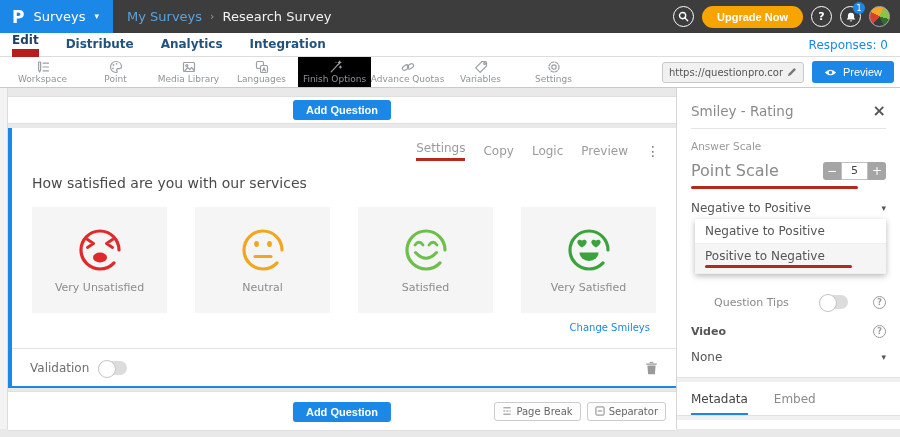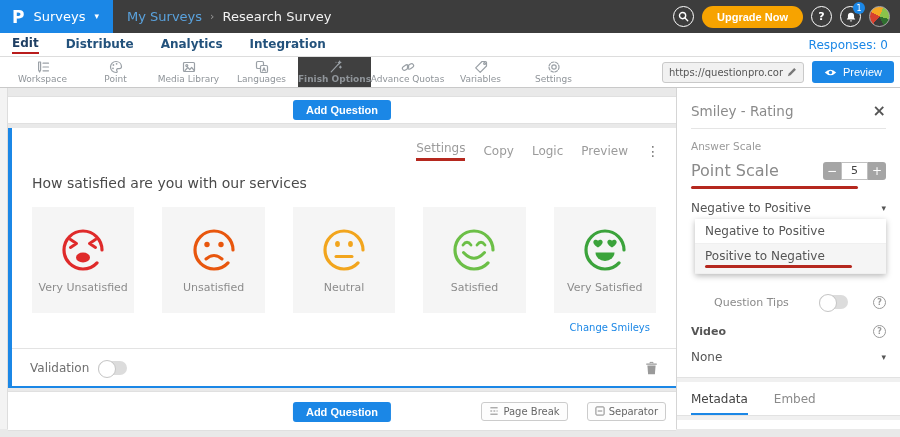--- a/index.html
+++ b/index.html
@@ -19,27 +19,27 @@
   .hdr-right { margin-left:auto; display:flex; align-items:center; gap:8px; padding-right:10px; }
   .hicon { width:21px; height:21px; border:1.5px solid #fff; border-radius:50%; display:flex; align-items:center; justify-content:center; cursor:pointer; font-size:11px; font-weight:bold; }
   .upgrade { background:#f7a300; color:#fff; font-size:11px; font-weight:bold; border:none; border-radius:12px; padding:5px 15px; cursor:pointer; }
   .bell-wrap { position:relative; }
   .badge { position:absolute; top:-4px; right:-4px; background:#1b87e6; color:#fff; font-size:8px; width:12px; height:12px; border-radius:50%; display:flex; align-items:center; justify-content:center; }
   .avatar { width:21px; height:21px; border-radius:50%; border:1.5px solid #aaa; background:conic-gradient(from 220deg,#d6402f 0 22%,#f5a623 22% 45%,#8bc34a 45% 68%,#2f6f2f 68% 82%,#3a3a3a 82% 100%); cursor:pointer; }
 
   
   .nav { height:24px; background:#fff; display:flex; align-items:center; gap:27px; padding:0 12px; border-bottom:1px solid #ddd; }
   .nav-tab { font-size:12px; font-weight:bold; color:#23527c; cursor:pointer; padding-bottom:2px; }
-  .nav-tab.active { color:#1f3f63; border-bottom:2px solid #b91c1c; }
+  .nav-tab.active { color:#1f3f63; border-bottom:8px solid #b91c1c; }
   .responses { margin-left:auto; color:#1b87e6; font-size:12px; }
 
   
   .toolbar { height:31px; background:#fff; border-bottom:1px solid #c9c9c9; display:flex; align-items:stretch; padding-left:6px; }
   .titem { width:73px; display:flex; flex-direction:column; align-items:center; justify-content:center; gap:1px; cursor:pointer; }
-  .titem.active { background:#404040;font-weight:bold; }
+  .titem.active { background:#000000; }
   .titem .lab { font-size:9px; color:#8f9499; white-space:nowrap; }
   .ticon { height:13px; display:flex; align-items:center; }
   .ticon svg { stroke:#9aa0a6; fill:none; stroke-width:1.2; stroke-linecap:round; stroke-linejoin:round; }
   .tb-right { margin-left:auto; display:flex; align-items:center; gap:8px; padding-right:6px; }
   .url-box { width:142px; height:21px; background:#f1f1f1; border:1px solid #c9c9c9; border-radius:3px; display:flex; align-items:center; padding:0 6px; gap:4px; }
   .url-text { font-size:10px; color:#555; white-space:nowrap; overflow:hidden; flex:1; }
   .preview-btn { background:#1b87e6; border:none; color:#fff; height:22px; border-radius:3px; padding:0 12px; font-size:11px; display:flex; align-items:center; gap:6px; cursor:pointer; }
 
   
   .bodywrap { display:flex; height:341px; }
@@ -62,21 +62,21 @@
   .change-row { text-align:right; padding:9px 26px 0 0; font-size:10px; }
   .link { color:#1b87e6; cursor:pointer; }
   .validation-row { position:absolute; bottom:0; left:0; right:0; height:38px; border-top:1px solid #e3e3e3; display:flex; align-items:center; gap:9px; padding:0 18px; }
   .val-label { font-size:12px; color:#6f6f6f; }
   .toggle { width:29px; height:14px; background:#dcdcdc; border-radius:8px; position:relative; flex:none; cursor:pointer; }
   .toggle::before { content:""; position:absolute; left:0; top:-1px; width:16px; height:16px; background:#fff; border:1px solid #c5c5c5; border-radius:50%; }
   .trash { margin-left:auto; cursor:pointer; display:flex; }
 
   .bottom-bar { margin-top:3px; height:40px; background:#fff; border-top:1px solid #e0e0e0; border-bottom:1px solid #e0e0e0; display:flex; align-items:center; position:relative; }
   .bb-center { position:absolute; left:50%; transform:translateX(-50%); }
-  .bb-right { margin-left:auto; display:flex; gap:19px; padding-right:10px; }
+  .bb-right { margin-left:auto; display:flex; gap:6px; padding-right:10px; }
   .small-btn { border:1px solid #ccc; border-radius:3px; background:#fdfdfd; color:#666; font-size:10px; padding:3px 7px; display:flex; align-items:center; gap:4px; cursor:pointer; }
   .small-btn svg { stroke:#888; fill:none; stroke-width:1.1; }
 
   
   .panel { width:224px; background:#fff; border-left:1px solid #d5d5d5; font-size:12px; position:relative; }
   .p-head { display:flex; justify-content:space-between; align-items:center; padding:15px 14px 9px; }
   .p-title { font-size:13.5px; color:#8a8a8a; }
   .p-close { font-size:16px; font-weight:bold; color:#555; cursor:pointer; line-height:1; }
   .p-div { border-bottom:1px solid #e5e5e5; margin:0 14px; }
   .p-sub { font-size:10.5px; color:#9a9a9a; margin:11px 14px 0; }
@@ -276,29 +276,20 @@
 
         <div class="smileys">
           <div class="tile c-vu">
             <svg viewBox="0 0 48 48">
               <circle cx="24" cy="24" r="19" stroke="currentColor" stroke-width="3.2" fill="none" stroke-linecap="round" stroke-dasharray="106 14" stroke-dashoffset="-14"></circle>
               <path d="M11.5 13.5 l6 4 -6 4 M36.5 13.5 l-6 4 6 4" stroke="currentColor" stroke-width="3" fill="none" stroke-linecap="round" stroke-linejoin="round"></path>
               <ellipse cx="24" cy="31.5" rx="7" ry="5" fill="currentColor"></ellipse>
             </svg>
             <span class="slab">Very Unsatisfied</span>
           </div>
-          <div class="tile c-u">
-            <svg viewBox="0 0 48 48">
-              <circle cx="24" cy="24" r="19" stroke="currentColor" stroke-width="3.2" fill="none" stroke-linecap="round" stroke-dasharray="106 14" stroke-dashoffset="-14"></circle>
-              <circle cx="17" cy="18.5" r="2.7" fill="currentColor"></circle>
-                <circle cx="31" cy="18.5" r="2.7" fill="currentColor"></circle>
-              <path d="M16 33 Q24 26 32 33" stroke="currentColor" stroke-width="3" fill="none" stroke-linecap="round"></path>
-            </svg>
-            <span class="slab">Unsatisfied</span>
-          </div>
           <div class="tile c-n">
             <svg viewBox="0 0 48 48">
               <circle cx="24" cy="24" r="19" stroke="currentColor" stroke-width="3.2" fill="none" stroke-linecap="round" stroke-dasharray="106 14" stroke-dashoffset="-14"></circle>
               <ellipse cx="17.5" cy="18" rx="2.4" ry="2.9" fill="currentColor"></ellipse>
                 <ellipse cx="30.5" cy="18" rx="2.4" ry="2.9" fill="currentColor"></ellipse>
               <path d="M16 30.5 H32" stroke="currentColor" stroke-width="3" fill="none" stroke-linecap="round"></path>
             </svg>
             <span class="slab">Neutral</span>
           </div>
           <div class="tile c-s">

